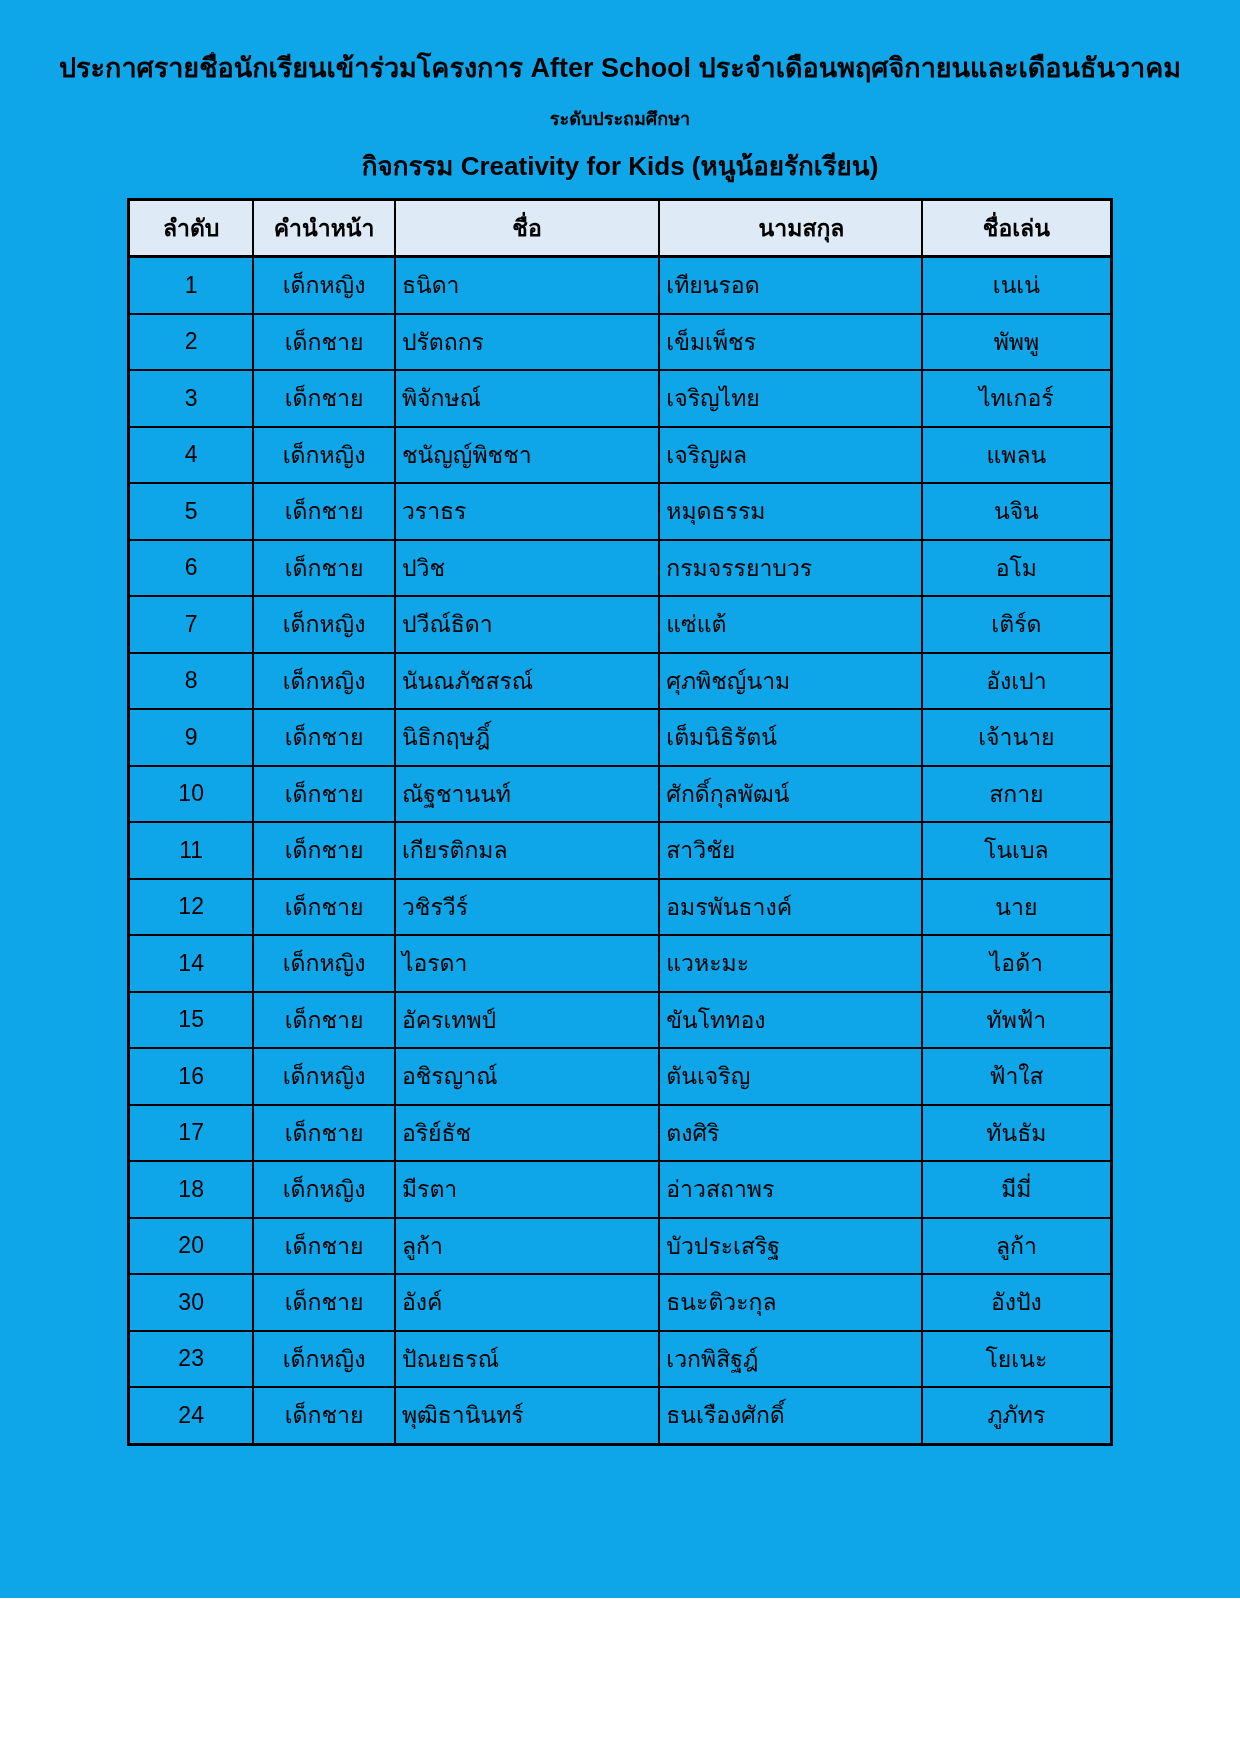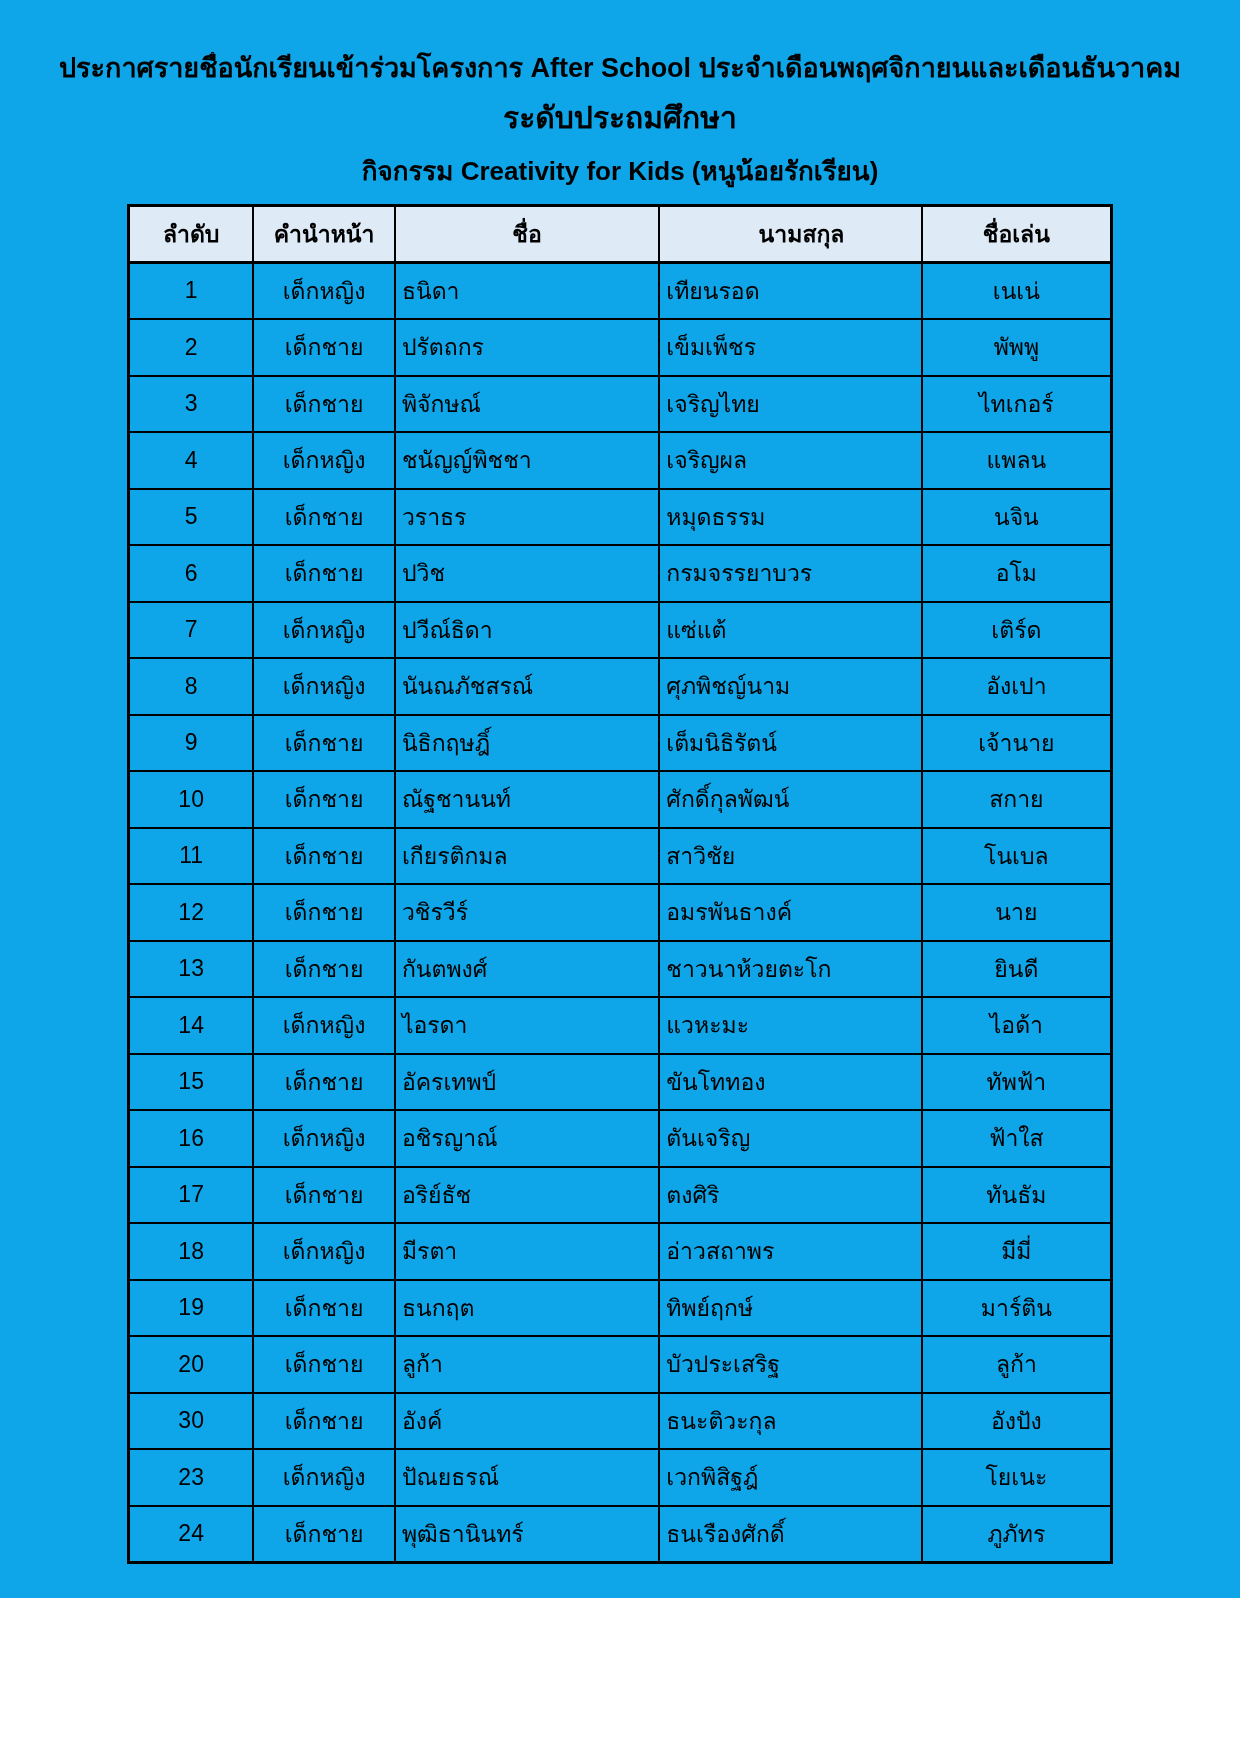--- a/index.html
+++ b/index.html
@@ -24,23 +24,23 @@
     text-align: center;
   }
   .title-line1 {
     font-size: 27px;
     font-weight: bold;
     white-space: nowrap;
     overflow: hidden;
     line-height: 1.2;
   }
   .title-line2 {
-    font-size: 30px;
-    font-weight: bold;
-    margin-top: 16px;
+    font-size: 18px;
+    font-weight: bold;
+    margin-top: 25px;
     line-height: 1.2;
   }
   .title-line3 {
     font-size: 26px;
     font-weight: bold;
     margin-top: 20px;
     line-height: 1.2;
   }
   table.students {
     border-collapse: collapse;
@@ -188,27 +188,20 @@
           <td class="col4">โนเบล</td>
         </tr>
         <tr>
           <td class="col0">12</td>
           <td class="col1">เด็กชาย</td>
           <td class="col2">วชิรวีร์</td>
           <td class="col3">อมรพันธางค์</td>
           <td class="col4">นาย</td>
         </tr>
         <tr>
-          <td class="col0">13</td>
-          <td class="col1">เด็กชาย</td>
-          <td class="col2">กันตพงศ์</td>
-          <td class="col3">ชาวนาห้วยตะโก</td>
-          <td class="col4">ยินดี</td>
-        </tr>
-        <tr>
           <td class="col0">14</td>
           <td class="col1">เด็กหญิง</td>
           <td class="col2">ไอรดา</td>
           <td class="col3">แวหะมะ</td>
           <td class="col4">ไอด้า</td>
         </tr>
         <tr>
           <td class="col0">15</td>
           <td class="col1">เด็กชาย</td>
           <td class="col2">อัครเทพป์</td>
@@ -230,27 +223,20 @@
           <td class="col4">ทันธัม</td>
         </tr>
         <tr>
           <td class="col0">18</td>
           <td class="col1">เด็กหญิง</td>
           <td class="col2">มีรตา</td>
           <td class="col3">อ่าวสถาพร</td>
           <td class="col4">มีมี่</td>
         </tr>
         <tr>
-          <td class="col0">19</td>
-          <td class="col1">เด็กชาย</td>
-          <td class="col2">ธนกฤต</td>
-          <td class="col3">ทิพย์ฤกษ์</td>
-          <td class="col4">มาร์ติน</td>
-        </tr>
-        <tr>
           <td class="col0">20</td>
           <td class="col1">เด็กชาย</td>
           <td class="col2">ลูก้า</td>
           <td class="col3">บัวประเสริฐ</td>
           <td class="col4">ลูก้า</td>
         </tr>
         <tr>
           <td class="col0">30</td>
           <td class="col1">เด็กชาย</td>
           <td class="col2">อังค์</td>

